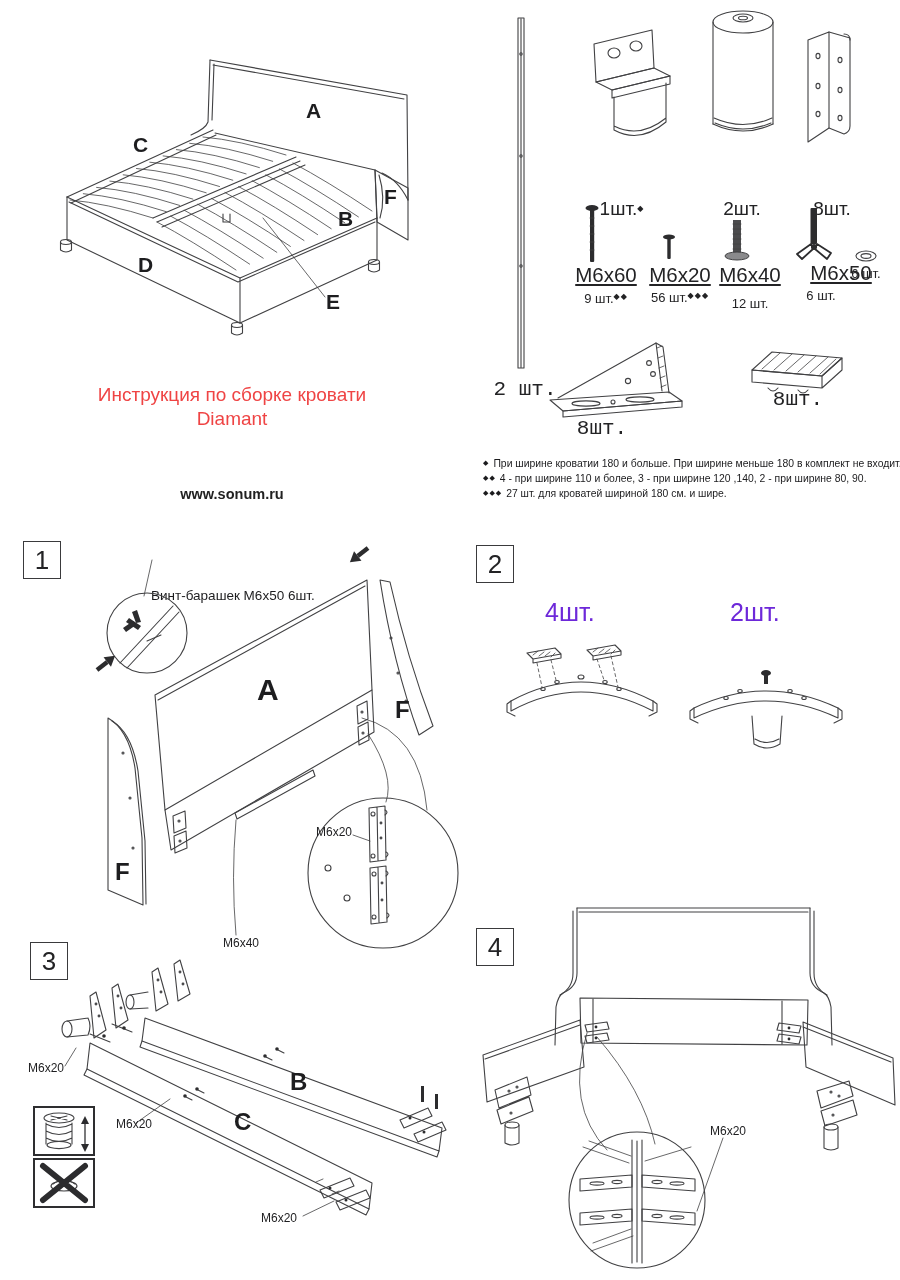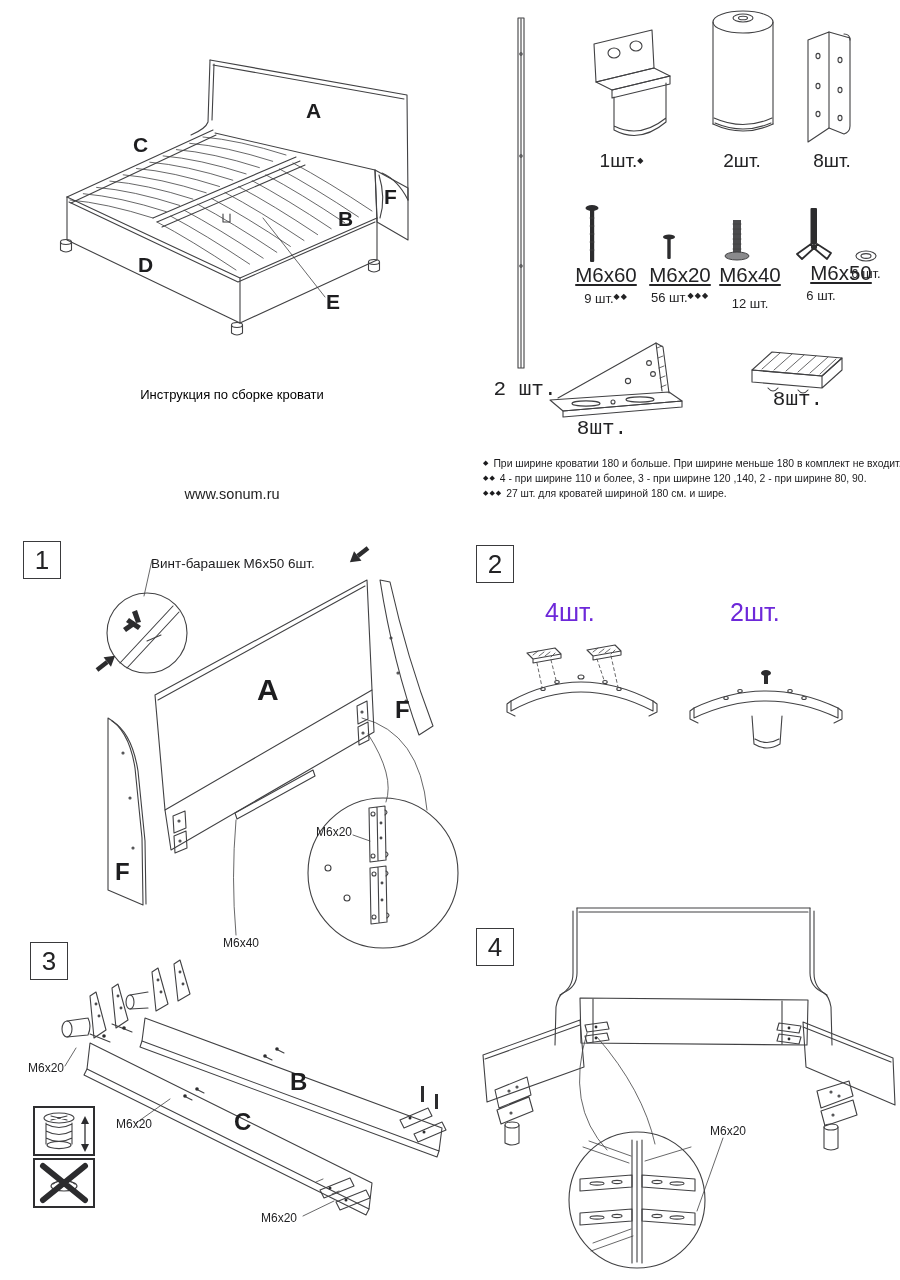--- a/index.html
+++ b/index.html
@@ -6,33 +6,33 @@
   body{width:900px;height:1280px;position:relative;background:#ffffff;
        font-family:"Liberation Sans",sans-serif;color:#1d1d1f;overflow:hidden;}
   .abs{position:absolute;}
   svg{display:block;overflow:visible;}
   .draw{stroke:#414143;stroke-width:1.1;fill:none;stroke-linejoin:round;stroke-linecap:round;}
   .thin{stroke-width:0.8;}
   .dark{fill:#2c2c2e;stroke:none;}
   svg text{font-family:"Liberation Sans",sans-serif;fill:#1d1d1f;}
   .pl{font-size:21px;font-weight:600;}
   .dl{font-size:12px;}
-  .title{font-size:13px;line-height:24px;text-align:center;color:#000000;}
-  .site{font-size:14.5px;text-align:center;color:#222;}
-  .qty19{font-size:19px;text-align:center;color:#232325;}
+  .title{font-size:19px;line-height:24px;text-align:center;color:#ef4444;}
+  .site{font-size:14.5px;text-align:center;color:#222;font-weight:bold;}
+  .qty19{font-size:19px;text-align:center;color:#232325;margin-top:48px;}
   .size20{font-size:20.5px;text-align:center;color:#232325;text-decoration:underline;}
   .sub13{font-size:13px;text-align:center;color:#232325;}
   .qty21{font-size:21px;color:#232325;text-align:center;font-family:Liberation Mono, monospace;}
   .mark{font-size:8px;vertical-align:4px;letter-spacing:1px;}
   .fn{font-size:10.4px;line-height:14.6px;color:#1b1b1d;white-space:nowrap;}
   .fnm{font-size:7px;vertical-align:1.5px;margin-right:4px;letter-spacing:1px;}
   .numbox{width:36px;height:36px;border:1.7px solid #3a3a3c;background:#fff;
           display:flex;align-items:center;justify-content:center;
           font-size:26px;color:#232325;}
-  .note13{font-size:13.5px;color:#1d1d1f;}
+  .note13{font-size:13.5px;color:#1d1d1f;margin-top:32px;}
   .qty25{font-size:25px;text-align:left;color:#6d28d9;}
   .iconbox{width:58px;height:46px;border:2px solid #2e2e30;background:#fff;}
 </style>
 </head>
 <body>
 
 <svg class="abs" style="left:20px;top:28px" width="450" height="320" viewBox="0 0 450 320">
   <g class="draw">
     <path d="M190,32 L387,67 L388,172"></path>
     <path d="M193,37 L384,71"></path>
@@ -76,20 +76,21 @@
   <text class="pl" x="286" y="90">A</text>
   <text class="pl" x="113" y="124">C</text>
   <text class="pl" x="364" y="176">F</text>
   <text class="pl" x="318" y="198">B</text>
   <text class="pl" x="118" y="244">D</text>
   <text class="pl" x="306" y="281">E</text>
 </svg>
 
 <div class="abs title" style="left:42px;top:383px;width:380px">
   <div>Инструкция по сборке кровати</div>
+  <div>Diamant</div>
 </div>
 <div class="abs site" style="left:42px;top:486px;width:380px">www.sonum.ru</div>
 
 <svg class="abs" style="left:506px;top:16px" width="36" height="362" viewBox="0 0 36 362">
   <g class="draw">
       <path d="M12,2 L12,352 M18,2 L18,352 M12,2 L18,2 M12,352 L18,352 M15,3 L15,351"></path>
   <circle cx="15" cy="38" r="1.2"></circle>
       <circle cx="15" cy="140" r="1.2"></circle>
       <circle cx="15" cy="250" r="1.2"></circle>
     </g>

